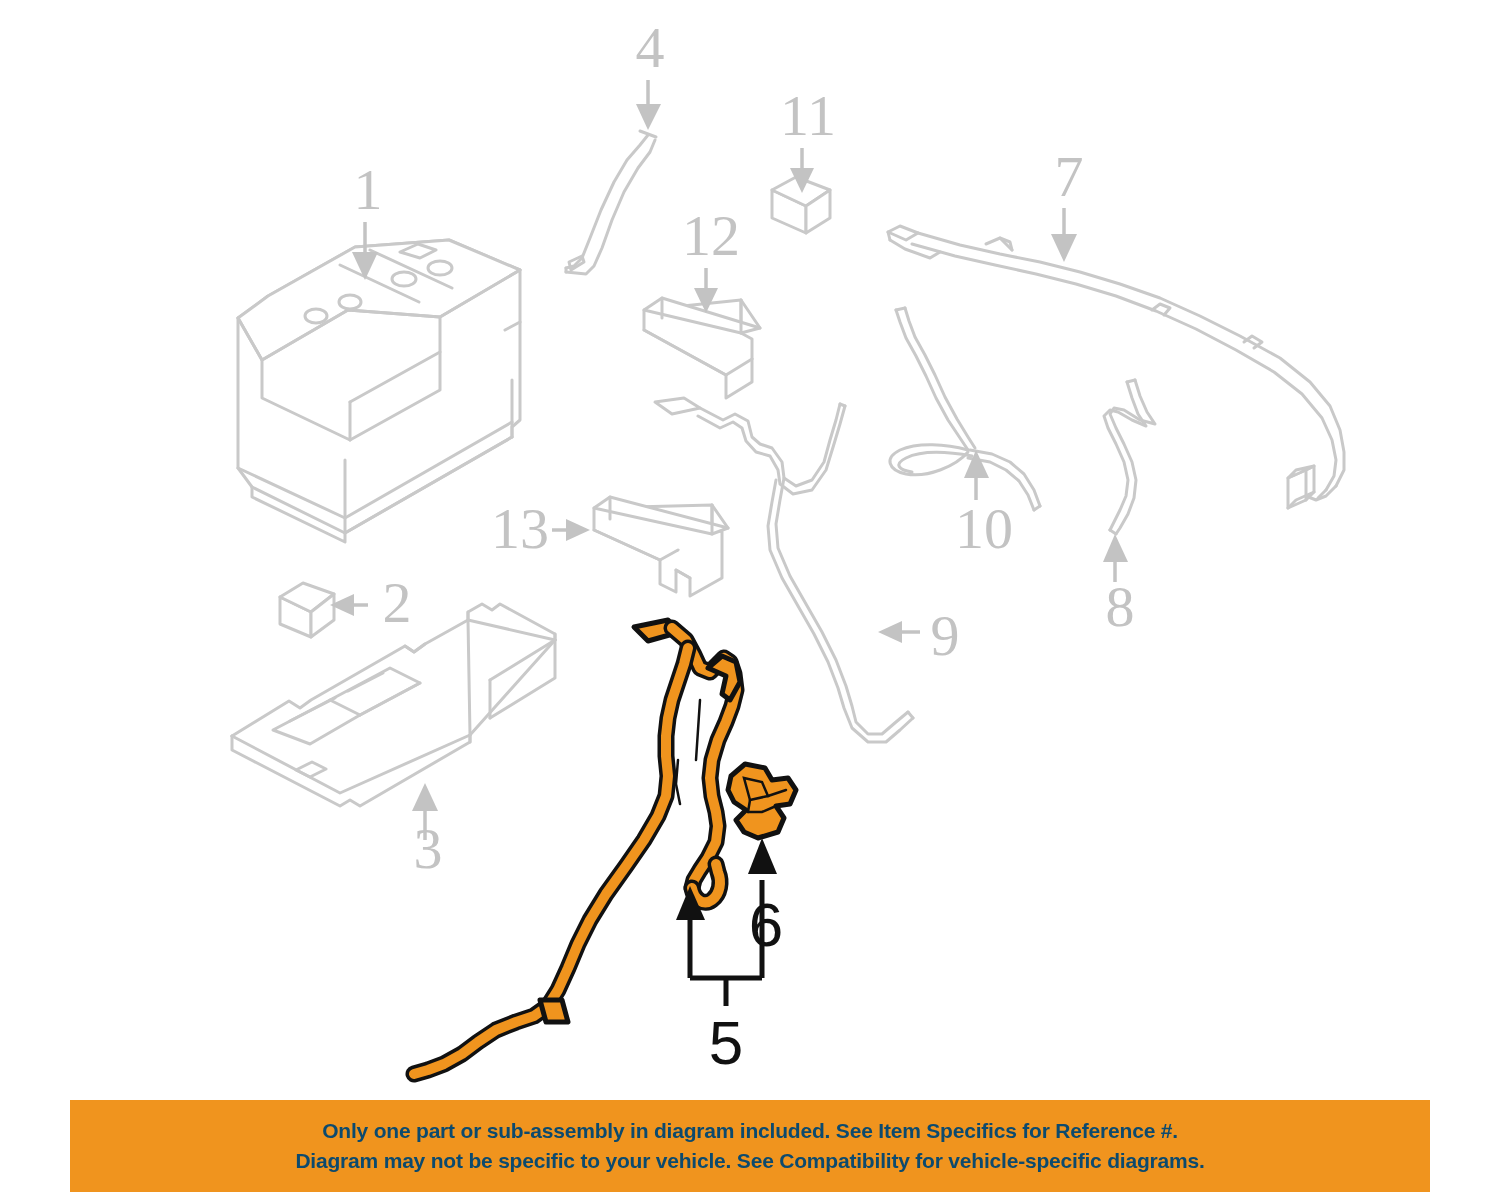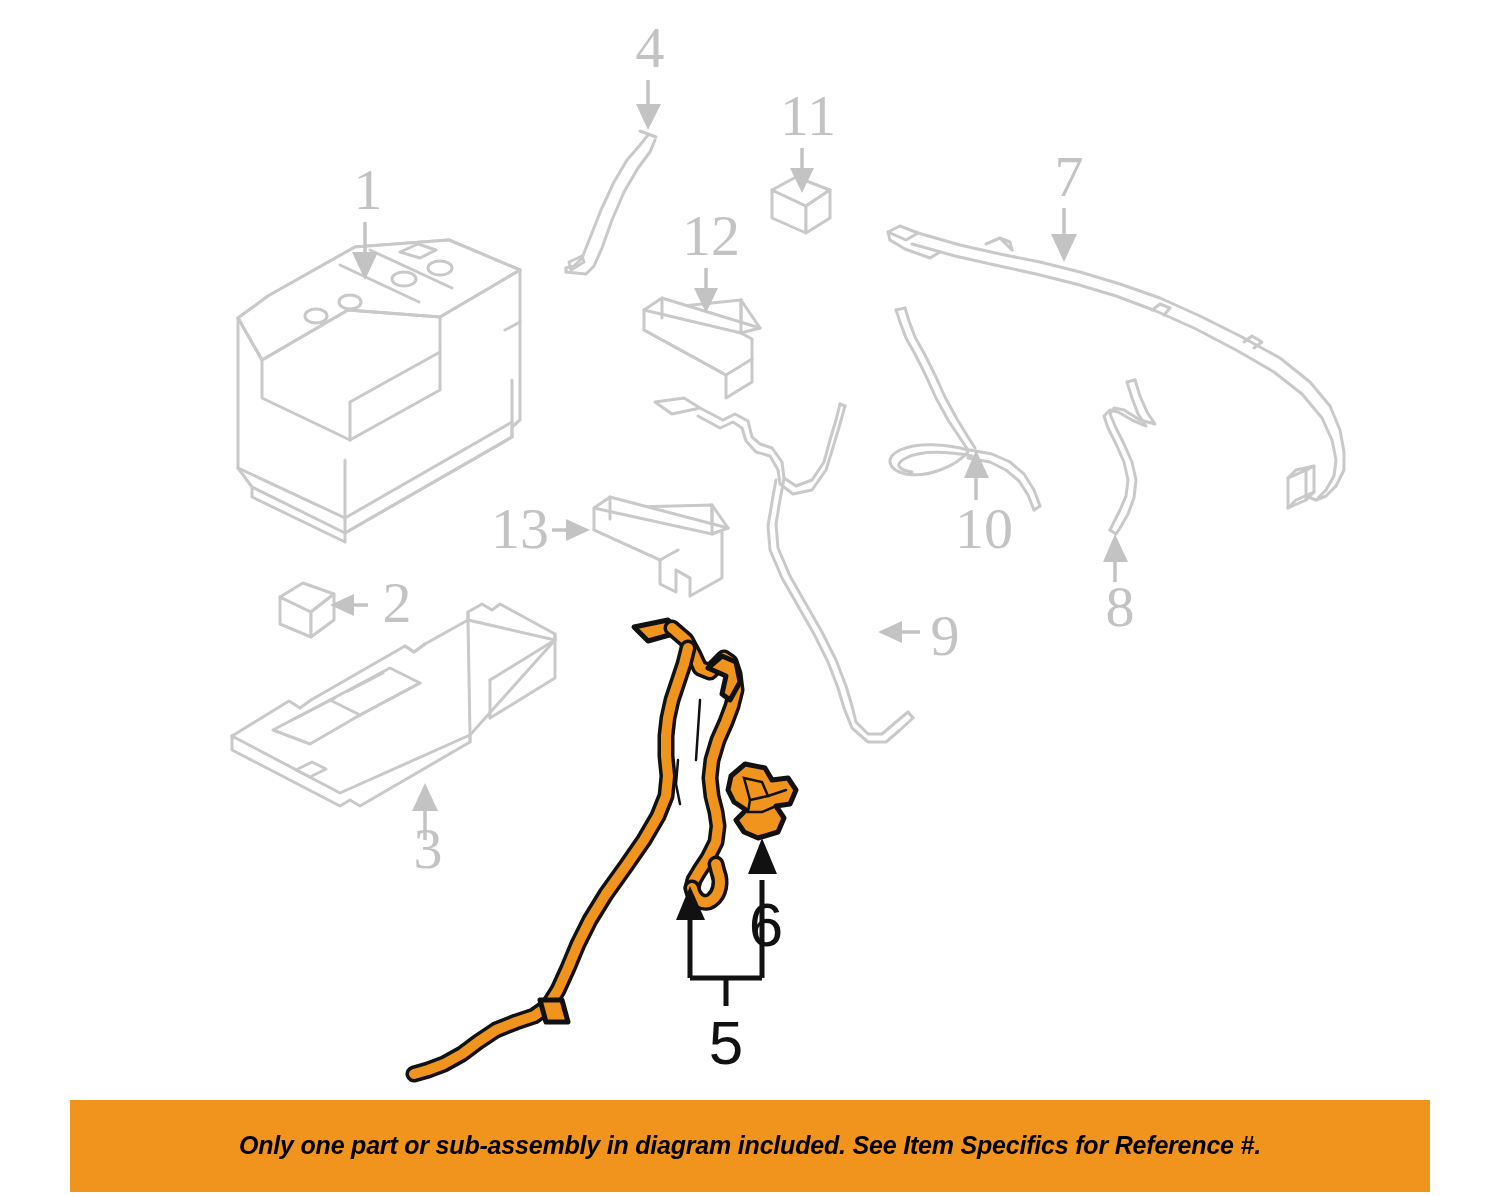--- a/index.html
+++ b/index.html
@@ -110,28 +110,27 @@
     width: 1360px;
     height: 92px;
     background: #f0941e;
     display: flex;
     flex-direction: column;
     align-items: center;
     justify-content: center;
     box-sizing: border-box;
   }
   .notice-line {
-    color: #000000;
+    color: #0c4a6e;
     font-family: "Liberation Sans", sans-serif;
     font-weight: bold;
-    font-size: 25px;
+    font-size: 21px;
     line-height: 1.42;
     white-space: nowrap;
     letter-spacing: -0.2px;
-    font-style: italic;
   }
 </style>
 </head>
 <body>
 
 <div id="diagram-root">
 
   <svg id="parts-svg" viewBox="0 0 1500 1196" xmlns="http://www.w3.org/2000/svg">
 
     <g>
@@ -400,15 +399,16 @@
 
       <path class="bracket-line" d="M726 978 L726 1006"></path>
       <text class="callout-number-hl" x="726" y="1064">5</text>
       <text class="callout-number-hl" x="766" y="946">6</text>
     </g>
 
   </svg>
 
   <div id="notice-banner">
     <div class="notice-line">Only one part or sub-assembly in diagram included. See Item Specifics for Reference #.</div>
+    <div class="notice-line">Diagram may not be specific to your vehicle. See Compatibility for vehicle-specific diagrams.</div>
   </div>
 
 </div>
 
 </body></html>

